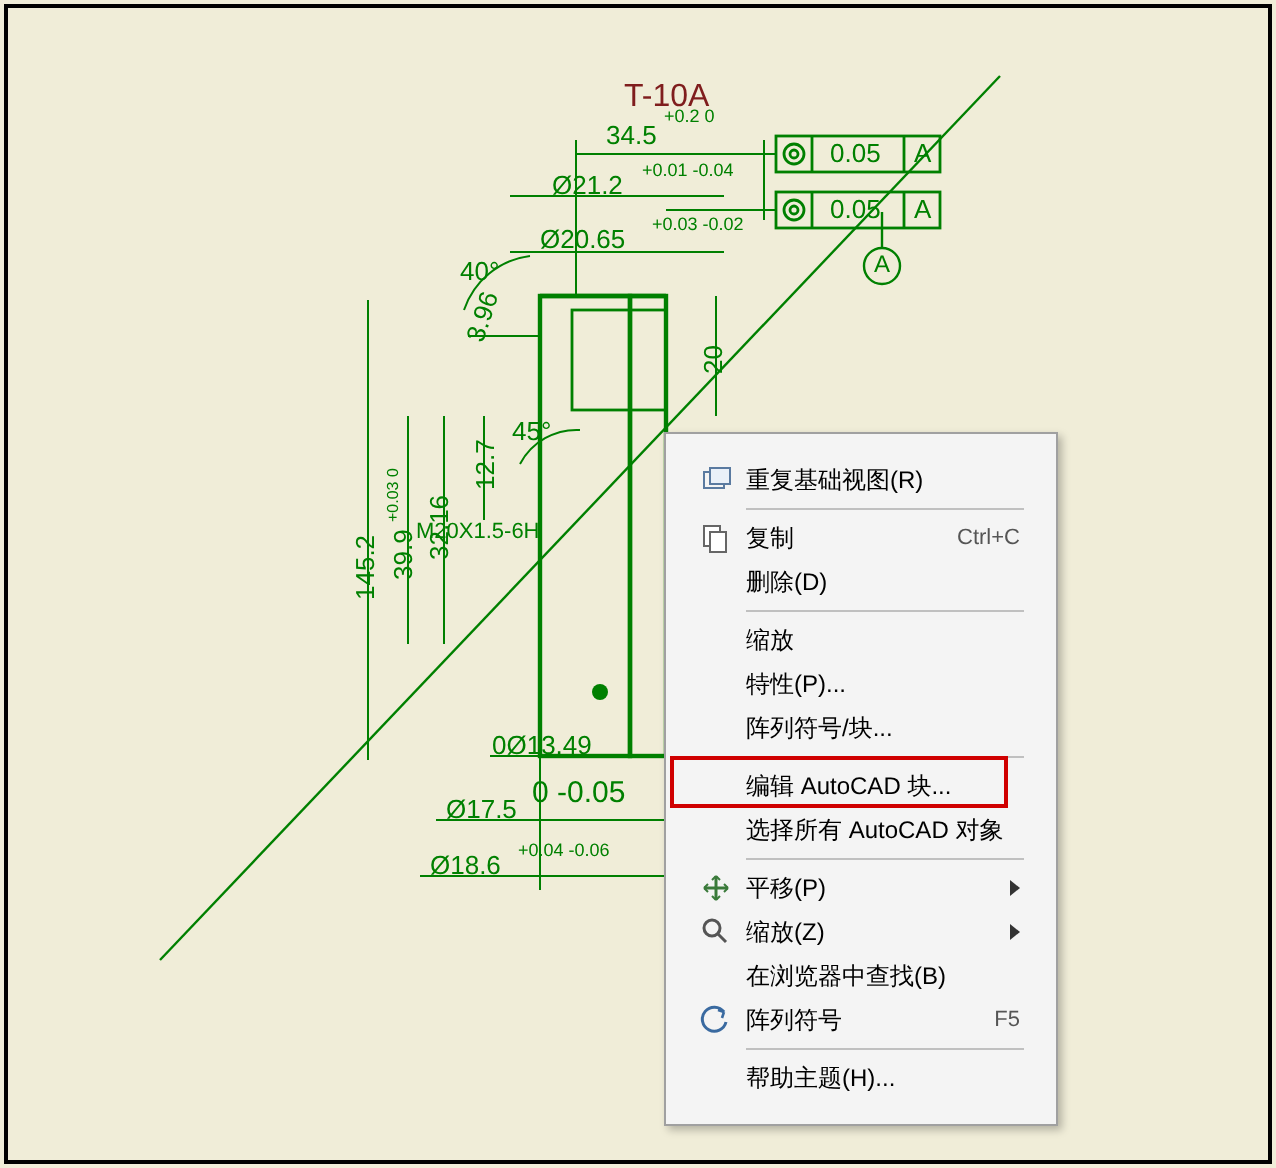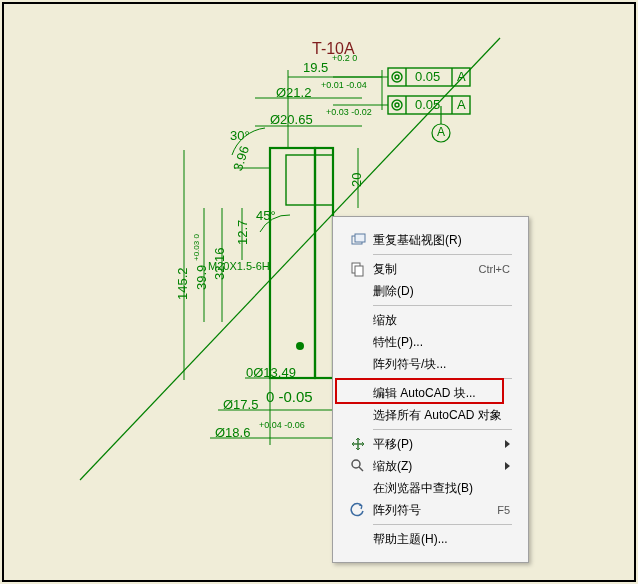--- a/index.html
+++ b/index.html
@@ -156,33 +156,33 @@
     <rect x="388" y="96" width="82" height="18"></rect>
     <line x1="406" y1="96" x2="406" y2="114"></line>
     <line x1="452" y1="96" x2="452" y2="114"></line>
     <circle cx="397" cy="105" r="5"></circle>
     <circle cx="397" cy="105" r="2"></circle>
   </g>
 </svg>
 
 <div class="title-text" style="left:312px;top:40px">T-10A</div>
 
-<div class="dim-text" style="left:303px;top:60px">19.5</div>
+<div class="dim-text" style="left:303px;top:60px">34.5</div>
 <div class="dim-text" style="left:332px;top:54px;font-size:9px;line-height:8px">+0.2
 0</div>
 
 <div class="dim-text" style="left:276px;top:85px">Ø21.2</div>
 <div class="dim-text" style="left:321px;top:81px;font-size:9px;line-height:8px">+0.01
 -0.04</div>
 
 <div class="dim-text" style="left:270px;top:112px">Ø20.65</div>
 <div class="dim-text" style="left:326px;top:108px;font-size:9px;line-height:8px">+0.03
 -0.02</div>
 
-<div class="dim-text" style="left:230px;top:128px">30°</div>
+<div class="dim-text" style="left:230px;top:128px">40°</div>
 <div class="dim-text" style="left:230px;top:168px;transform:rotate(-72deg);transform-origin:left top">3.96</div>
 <div class="dim-text" style="left:349px;top:187px;transform:rotate(-90deg);transform-origin:left top">20</div>
 
 <div class="dim-text" style="left:235px;top:245px;transform:rotate(-90deg);transform-origin:left top">12.7</div>
 <div class="dim-text" style="left:212px;top:280px;transform:rotate(-90deg);transform-origin:left top">32.16</div>
 <div class="dim-text" style="left:175px;top:300px;transform:rotate(-90deg);transform-origin:left top">145.2</div>
 <div class="dim-text" style="left:194px;top:290px;transform:rotate(-90deg);transform-origin:left top">39.9</div>
 <div class="dim-text" style="left:193px;top:261px;font-size:8px;line-height:7px;transform:rotate(-90deg);transform-origin:left top">+0.03
 0</div>
 

